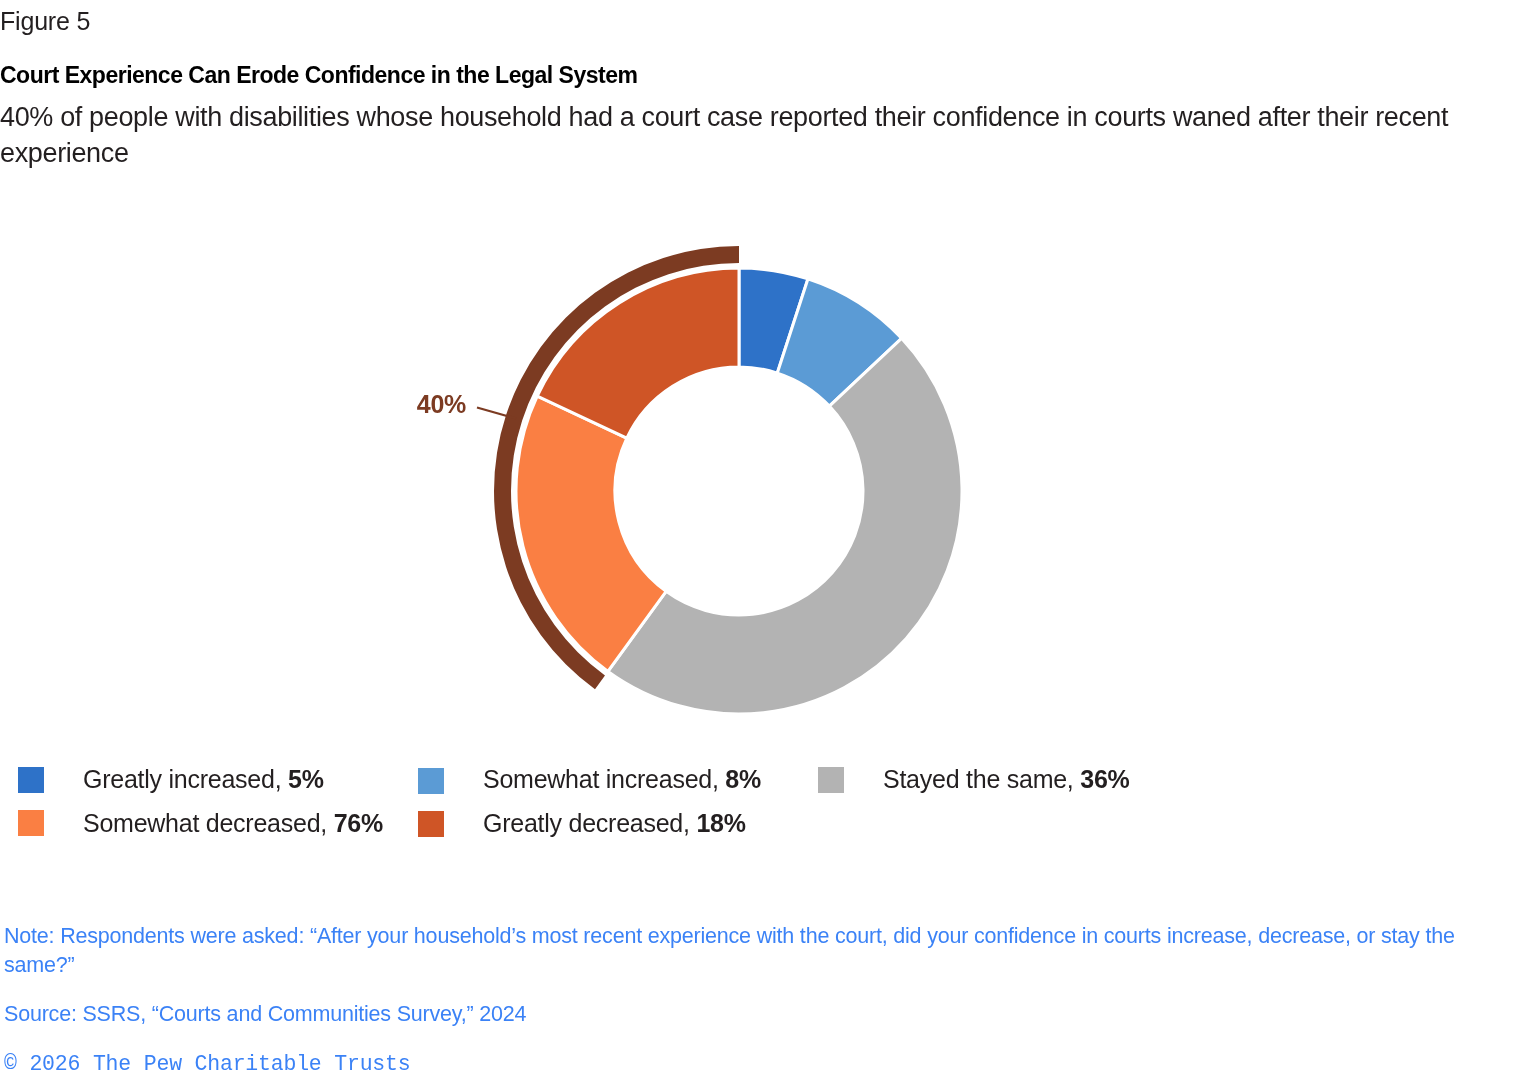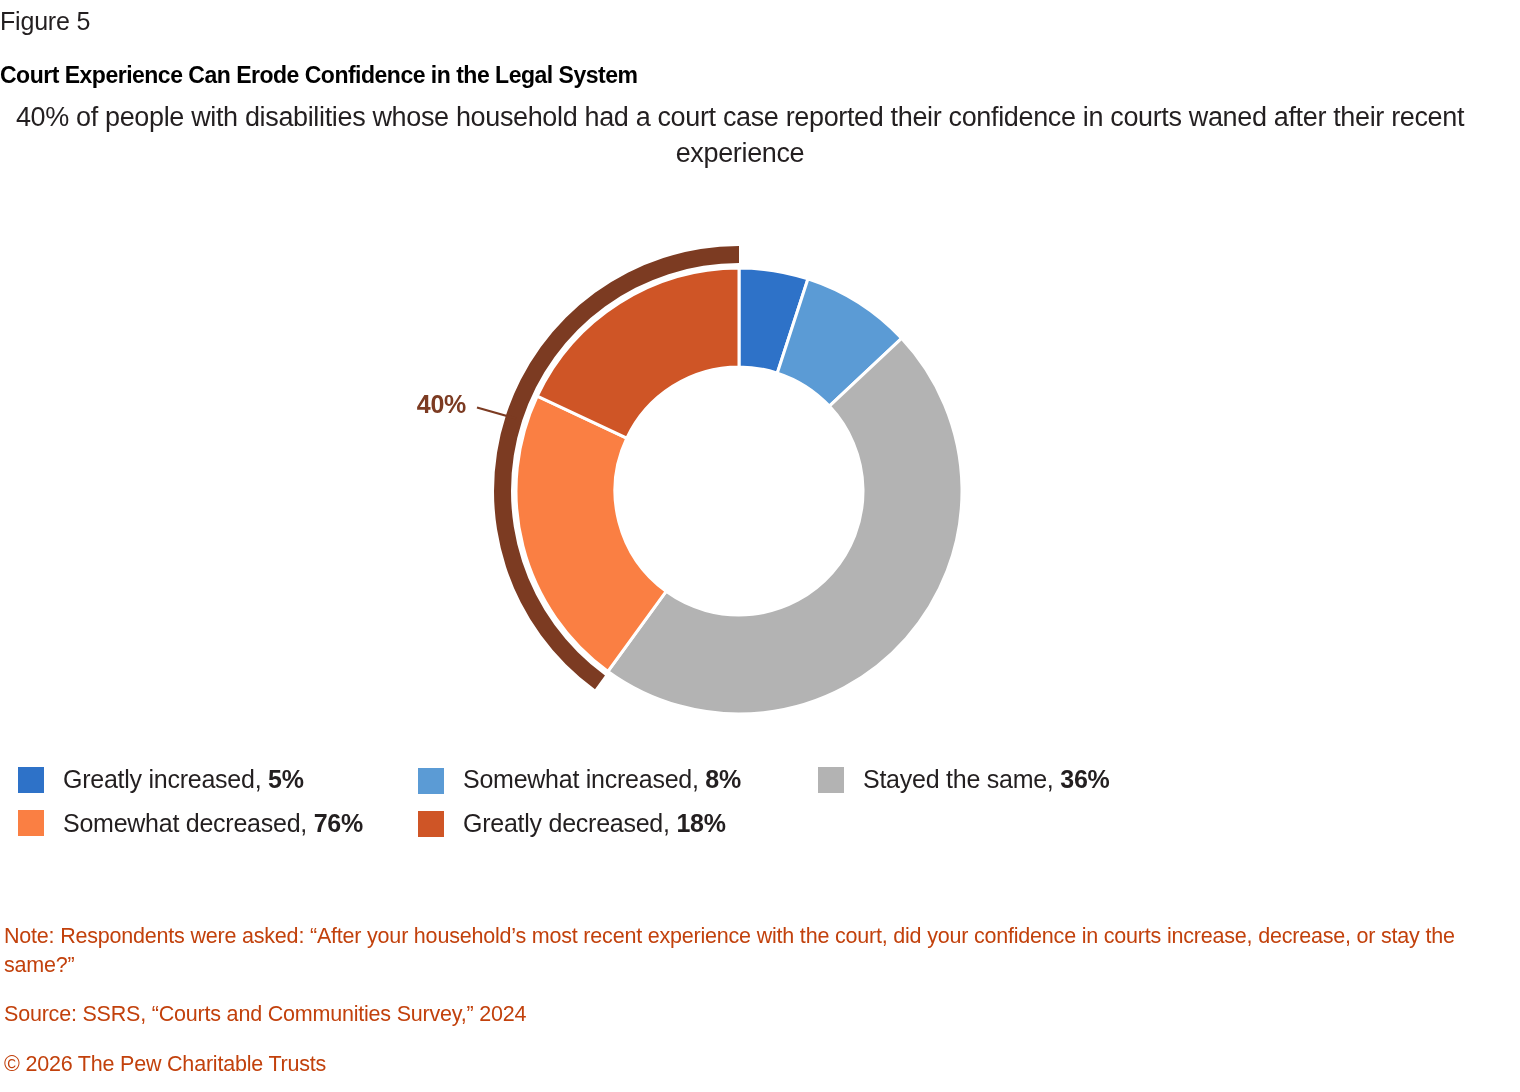--- a/index.html
+++ b/index.html
@@ -40,21 +40,20 @@
     color: #000000;
   }
   .fig-subtitle {
     font-size: 27px;
     font-weight: 400;
     line-height: 1.35;
     letter-spacing: -0.35px;
     margin: 10px 0 0 0;
     max-width: 1480px;
     color: #231f20;
-    text-align: center;
   }
 
   
   .chart-area {
     position: absolute;
     left: 0;
     top: 196px;
     width: 1520px;
     height: 552px;
   }
@@ -77,20 +76,21 @@
   }
   .legend-row {
     display: flex;
     align-items: flex-start;
     margin-bottom: 16px;
   }
   .legend-cell {
     display: flex;
     align-items: center;
     box-sizing: border-box;
+    gap: 20px;
   }
   .legend-cell.c1 { width: 400px; }
   .legend-cell.c2 { width: 400px; align-items: flex-end; }
   .legend-cell.c3 { width: 400px; }
   .swatch {
     width: 26px;
     height: 26px;
     flex: 0 0 26px;
     margin-right: 19px;
   }
@@ -110,24 +110,24 @@
     position: absolute;
     left: 4px;
     top: 922px;
     width: 1510px;
   }
   .note {
     font-size: 21.5px;
     line-height: 1.36;
     letter-spacing: -0.2px;
     margin: 0 0 20px 0;
-    color: #c2410c;
+    color: #3b82f6;
     max-width: 1505px;
   }
-  .note:last-child { margin-bottom: 0; }
+  .note:last-child { margin-bottom: 0; font-family: Liberation Mono, monospace; }
 </style>
 </head>
 <body>
 
 <div class="page">
 
   <div class="fig-number">Figure 5</div>
   <h1 class="fig-title">Court Experience Can Erode Confidence in the Legal System</h1>
   <div class="fig-subtitle">40% of people with disabilities whose household had a court case reported their confidence in courts waned after their recent experience</div>
 

